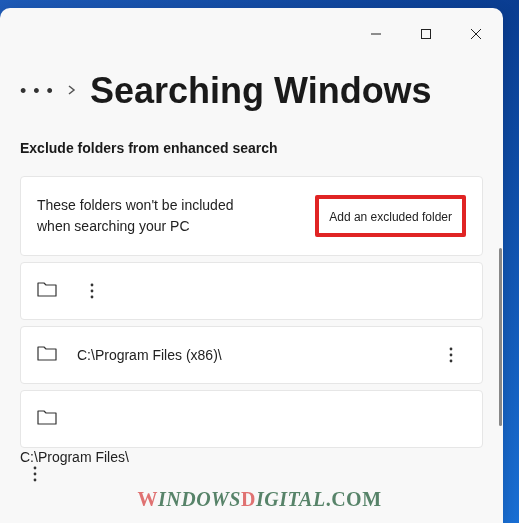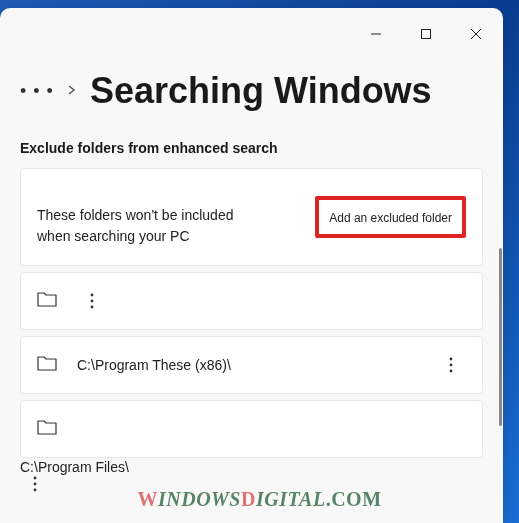--- a/index.html
+++ b/index.html
@@ -28,28 +28,28 @@
       cursor: pointer;
     }
     .content { padding: 0 20px 0 20px; flex: 1; overflow: hidden; }
     .breadcrumb {
       display: flex; align-items: center; gap: 14px;
       margin: 18px 0 28px 0;
     }
     .breadcrumb-dots { font-size: 18px; letter-spacing: 1px; color: #333; }
     .breadcrumb-chevron { font-size: 12px; color: #555; }
     .page-title { font-size: 36px; font-weight: 600; color: #1a1a1a; }
-    .section-title { font-size: 14px; font-weight: 600; color: #1a1a1a; margin-bottom: 12px; }
+    .section-title { font-size: 14px; font-weight: 600; color: #1a1a1a; margin-bottom: 20px; }
     .header-card {
       background: #fff; border: 1px solid #e6e6e6;
       border-radius: 4px; padding: 18px 16px;
       display: flex; align-items: center; justify-content: space-between;
       margin-bottom: 6px;
     }
-    .header-text { font-size: 14px; color: #222; line-height: 1.5; max-width: 210px; margin-top: 18px; }
+    .header-text { font-size: 14px; color: #222; line-height: 1.5; max-width: 210px; }
     .add-slot {
       border: 4px solid #e02424; border-radius: 2px;
       padding: 8px 10px;
     }
     .add-btn {
       font-size: 12px; color: #222;
       background: transparent; border: none;
     }
     .folder-card {
       background: #fff; border: 1px solid #e6e6e6;
@@ -136,21 +136,21 @@
           </svg>
       </div>
     </div>
 
     <div class="folder-card">
       <span class="folder-icon">
         <svg width="20" height="16" viewBox="0 0 20 16">
             <path d="M1 2 h6 l2 2 h10 v11 H1 Z" fill="none" stroke="#333" stroke-width="1.2" stroke-linejoin="round"></path>
           </svg>
       </span>
-      <span class="folder-path">C:\Program These (x86)\</span>
+      <span class="folder-path">C:\Program Files (x86)\</span>
       <div class="kebab">
         <svg width="4" height="16" viewBox="0 0 4 16">
             <circle cx="2" cy="2" r="1.4" fill="#333"></circle>
             <circle cx="2" cy="8" r="1.4" fill="#333"></circle>
             <circle cx="2" cy="14" r="1.4" fill="#333"></circle>
           </svg>
       </div>
     </div>
 
     <div class="folder-card">

